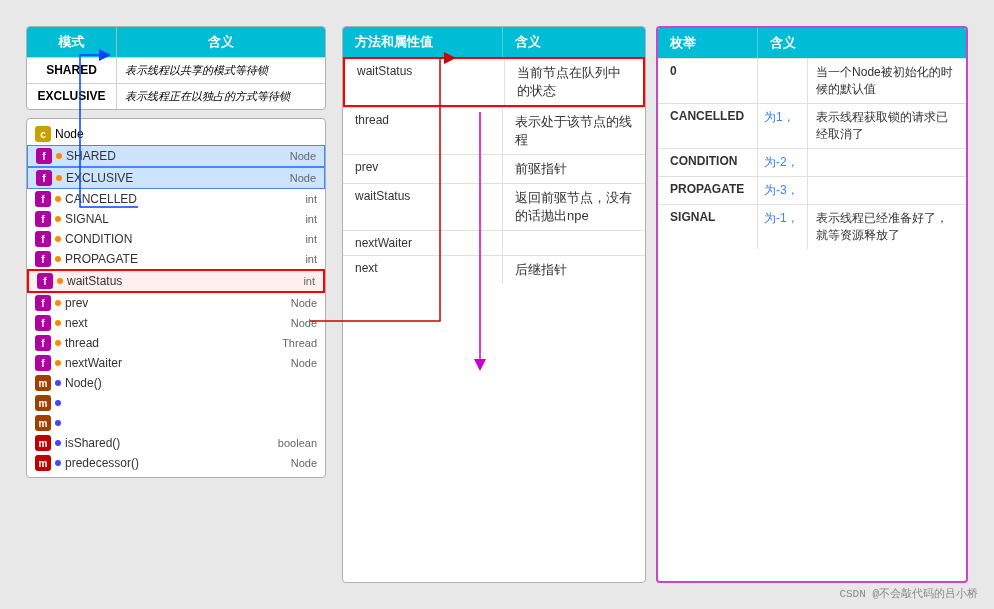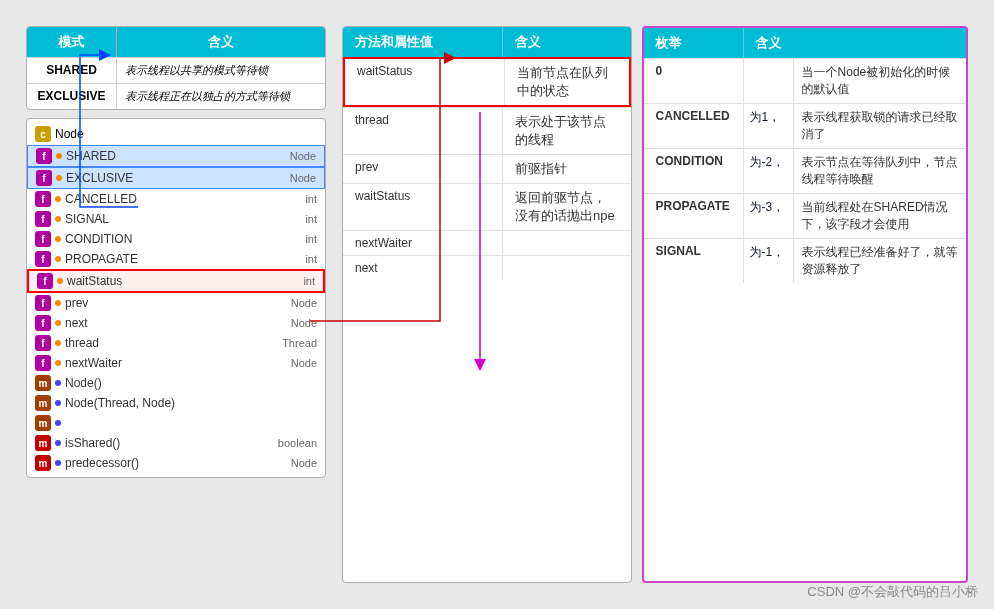--- a/index.html
+++ b/index.html
@@ -254,21 +254,21 @@
       font-size: 12px;
       font-weight: bold;
       color: #333;
     }
 
     .enum-table-row .col2-val {
       width: 50px;
       padding: 5px 6px;
       border-right: 1px solid #e0e0e0;
       font-size: 12px;
-      color: #0f172a;
+      color: #3b82f6;
     }
 
     .enum-table-row .col2-desc {
       flex: 1;
       padding: 5px 8px;
       font-size: 12px;
       color: #333;
     }
 
     
@@ -279,22 +279,23 @@
       width: 994px;
       height: 609px;
       pointer-events: none;
     }
 
     
     .watermark {
       position: absolute;
       bottom: 8px;
       right: 16px;
-      font-size: 13px;
+      font-size: 11px;
       color: #888;
+      font-family: Liberation Mono, monospace;
     }
   </style>
 </head>
 <body>
 
 <svg class="arrows-svg" viewBox="0 0 994 609">
 
   <defs>
     <marker id="arrowBlue" markerWidth="8" markerHeight="8" refX="4" refY="4" orient="auto">
       <path d="M0,0 L8,4 L0,8 Z" fill="#0044ff"></path>
@@ -418,21 +419,20 @@
 
       <div class="node-row">
         <span class="node-icon icon-m">m</span>
         <span class="dot dot-blue"></span>
         <span class="item-name">Node()</span>
       </div>
 
       <div class="node-row">
         <span class="node-icon icon-m">m</span>
         <span class="dot dot-blue"></span>
-        <span class="item-name">Node(Thread, Node)</span>
       </div>
 
       <div class="node-row">
         <span class="node-icon icon-m">m</span>
         <span class="dot dot-blue"></span>
       </div>
 
       <div class="node-row">
         <span class="node-icon icon-mr" style="background:#c00000;">m</span>
         <span class="dot dot-blue"></span>
@@ -471,20 +471,21 @@
       </div>
       <div class="attr-table-row">
         <div class="col1">waitStatus</div>
         <div class="col2">返回前驱节点，没有的话抛出npe</div>
       </div>
       <div class="attr-table-row">
         <div class="col1">nextWaiter</div>
       </div>
       <div class="attr-table-row">
         <div class="col1">next</div>
+        <div class="col2">后继指针</div>
       </div>
     </div>
 
     <div class="enum-table">
       <div class="enum-table-header">
         <div class="col1">枚举</div>
         <div class="col2">含义</div>
       </div>
 
       <div class="enum-table-row">
@@ -495,27 +496,25 @@
 
       <div class="enum-table-row">
         <div class="col1">CANCELLED</div>
         <div class="col2-val">为1，</div>
         <div class="col2-desc">表示线程获取锁的请求已经取消了</div>
       </div>
 
       <div class="enum-table-row">
         <div class="col1">CONDITION</div>
         <div class="col2-val">为-2，</div>
-        <div class="col2-desc">表示节点在等待队列中，节点线程等待唤醒</div>
       </div>
 
       <div class="enum-table-row">
         <div class="col1">PROPAGATE</div>
         <div class="col2-val">为-3，</div>
-        <div class="col2-desc">当前线程处在SHARED情况下，该字段才会使用</div>
       </div>
 
       <div class="enum-table-row">
         <div class="col1">SIGNAL</div>
         <div class="col2-val">为-1，</div>
         <div class="col2-desc">表示线程已经准备好了，就等资源释放了</div>
       </div>
     </div>
   </div>
 </div>

